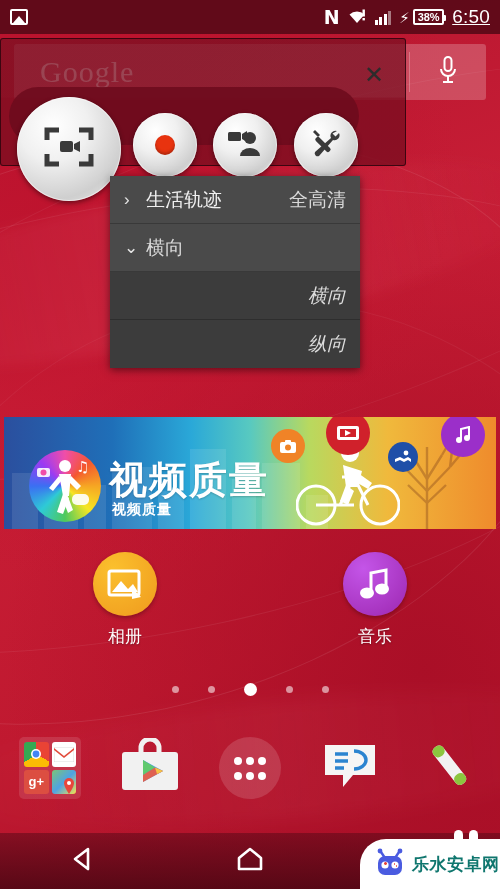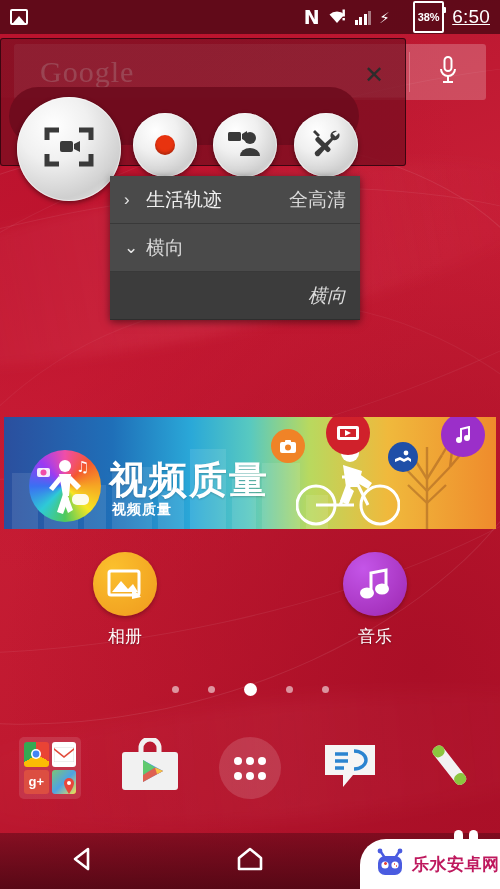--- a/index.html
+++ b/index.html
@@ -48,22 +48,22 @@
   .ic-wifi{position:relative;width:20px;height:16px;}
   .ic-wifi svg{display:block;}
   .ic-sig{display:flex;align-items:flex-end;gap:1.5px;height:15px;}
   .ic-sig i{display:block;width:3px;background:#fff;}
   .ic-sig i:nth-child(1){height:5px;}
   .ic-sig i:nth-child(2){height:8px;}
   .ic-sig i:nth-child(3){height:11px;}
   .ic-sig i:nth-child(4){height:14px;background:rgba(255,255,255,.45);}
   .batt{display:flex;align-items:center;gap:3px;}
   .bolt{font-size:15px;line-height:1;}
-  .batt-box{border:2px solid #fff;border-radius:2px;padding:0 3px;height:32px;
-    display:flex;align-items:center;position:relative;box-sizing:border-box;margin-left:20px;}
+  .batt-box{border:2px solid #fff;border-radius:2px;padding:0 3px;height:16px;
+    display:flex;align-items:flex-end;position:relative;box-sizing:border-box;}
   .batt-box:after{content:"";position:absolute;right:-4px;top:4px;width:2px;height:6px;
     background:#fff;border-radius:0 1px 1px 0;}
   .batt-pct{font-size:11px;font-weight:bold;letter-spacing:-.2px;}
   .clock{font-size:19px;letter-spacing:.2px;text-decoration:underline;}
 
   
   .gwidget{position:absolute;left:14px;top:44px;width:472px;height:56px;
     background:rgba(255,255,255,.22);border-radius:3px;
     display:flex;align-items:center;}
   .glogo{flex:1;padding-left:26px;font-family:"Liberation Serif","DejaVu Serif",serif;
@@ -159,21 +159,21 @@
   
   .navbar{position:absolute;left:0;bottom:0;width:500px;height:56px;
     background:linear-gradient(180deg,rgba(92,9,24,.55),rgba(72,6,18,.85));
     display:flex;align-items:center;}
   .navitem{flex:1;display:flex;align-items:center;justify-content:center;}
 
   
   .watermark{position:absolute;right:0;bottom:0;width:140px;height:50px;
     background:#fff;border-top-left-radius:26px;display:flex;align-items:center;
     gap:6px;padding-left:14px;box-sizing:border-box;}
-  .wm-text{font-size:17px;font-weight:bold;color:#be185d;letter-spacing:.5px;}
+  .wm-text{font-size:17px;font-weight:bold;color:#0f766e;letter-spacing:.5px;}
   .wm-ears{position:absolute;right:22px;top:-9px;display:flex;gap:6px;}
   .wm-ears i{display:block;width:9px;height:13px;border-radius:5px;background:#fff;}
 </style>
 </head>
 <body>
 
 <div id="screen">
 
   <div class="wall">
     <div class="swirl s1"></div>
@@ -277,20 +277,23 @@
       <span class="chev">›</span>
       <span class="mlabel">生活轨迹</span>
       <span class="mval">全高清</span>
     </div>
     <div class="mrow">
       <span class="chev">⌄</span>
       <span class="mval">横向</span>
     </div>
     <div class="mrow sub">
       <span class="mval">横向</span>
+    </div>
+    <div class="mrow sub last">
+      <span class="mval">纵向</span>
     </div>
   </div>
 
   <div class="banner">
     <div class="bld" style="left:8px;width:26px;height:56px;"></div>
     <div class="bld" style="left:40px;width:34px;height:72px;"></div>
     <div class="bld" style="left:80px;width:22px;height:44px;"></div>
     <div class="bld" style="left:108px;width:40px;height:62px;"></div>
     <div class="bld" style="left:154px;width:26px;height:38px;"></div>
     <div class="bld" style="left:186px;width:36px;height:80px;"></div>

